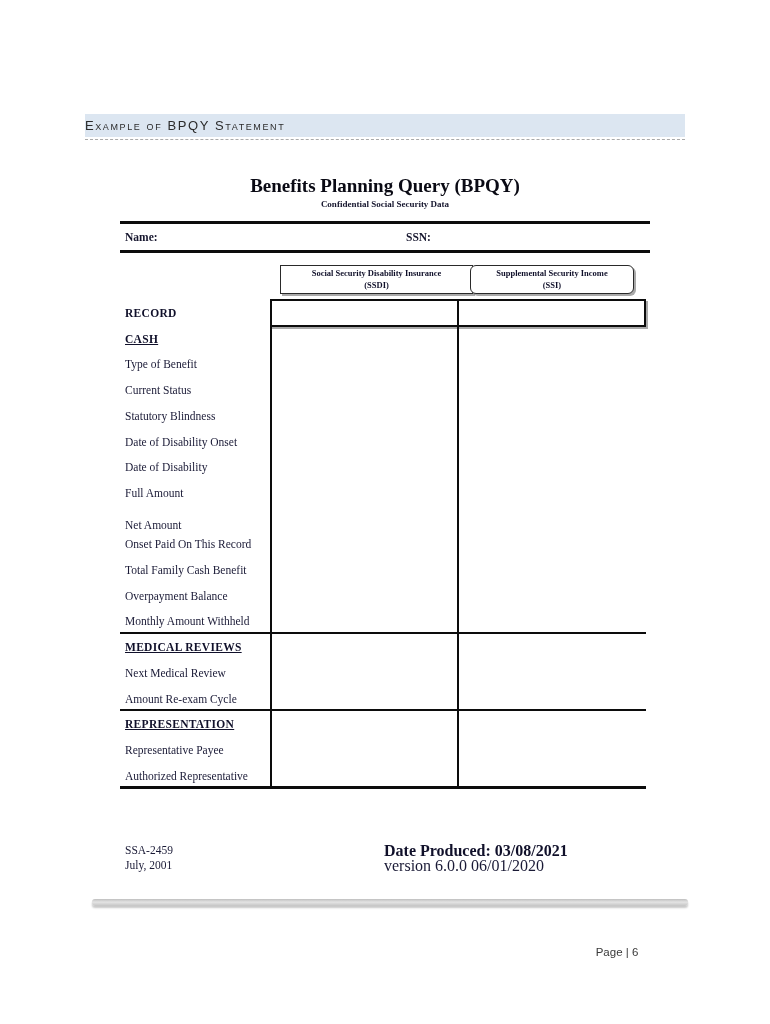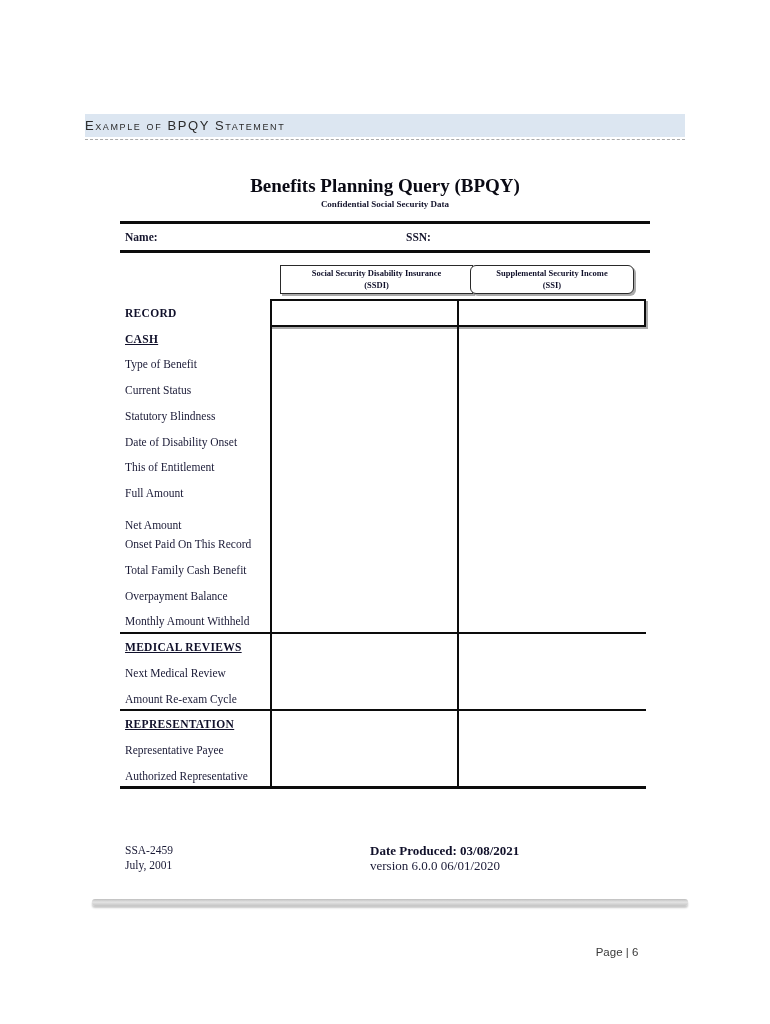--- a/index.html
+++ b/index.html
@@ -84,21 +84,21 @@
   .row-label{
     position:absolute;left:125px;height:26px;
     display:flex;align-items:center;
     font-size:11.5px;color:#1a1a36;white-space:nowrap;
   }
   .row-label.header-plain{font-weight:bold;letter-spacing:.3px;color:#10102a;}
   .row-label.header-underline{font-weight:bold;letter-spacing:.3px;text-decoration:underline;color:#10102a;}
 
   
   .footer-left{position:absolute;left:125px;top:843px;font-size:11.5px;line-height:15px;color:#1a1a36;}
-  .footer-center{position:absolute;left:370px;top:843px;font-size:13px;line-height:15px;color:#1a1a36;}
+  .footer-center{position:absolute;left:384px;top:843px;font-size:16px;line-height:15px;color:#1a1a36;}
   .footer-center .bold{font-weight:bold;color:#10102a;}
 
   
   .gray-bar{
     position:absolute;left:92px;top:899px;width:596px;height:7px;
     background:linear-gradient(to bottom,#bfbfbf 0%,#e3e3e3 45%,#c4c4c4 100%);
     border-radius:3px;
     box-shadow:0 2px 2px rgba(0,0,0,.22);
   }
 
@@ -147,21 +147,21 @@
   <div class="rule rule-sep2"></div>
   <div class="rule rule-bottom"></div>
 
   <div>
       <div class="row-label header-plain" style="top: 300px;">RECORD</div>
       <div class="row-label header-underline" style="top: 325.7px;">CASH</div>
       <div class="row-label item" style="top: 351.4px;">Type of Benefit</div>
       <div class="row-label item" style="top: 377.1px;">Current Status</div>
       <div class="row-label item" style="top: 402.8px;">Statutory Blindness</div>
       <div class="row-label item" style="top: 428.5px;">Date of Disability Onset</div>
-      <div class="row-label item" style="top: 454.2px;">This of Entitlement</div>
+      <div class="row-label item" style="top: 454.2px;">Date of Disability</div>
       <div class="row-label item" style="top: 479.9px;">Full Amount</div>
       <div class="row-label item" style="top: 512px;">Net Amount</div>
       <div class="row-label item" style="top: 531.3px;">Onset Paid On This Record</div>
       <div class="row-label item" style="top: 557px;">Total Family Cash Benefit</div>
       <div class="row-label item" style="top: 582.7px;">Overpayment Balance</div>
       <div class="row-label item" style="top: 608.4px;">Monthly Amount Withheld</div>
       <div class="row-label header-underline" style="top: 634.1px;">MEDICAL REVIEWS</div>
       <div class="row-label item" style="top: 659.8px;">Next Medical Review</div>
       <div class="row-label item" style="top: 685.5px;">Amount Re-exam Cycle</div>
       <div class="row-label header-underline" style="top: 711.2px;">REPRESENTATION</div>

